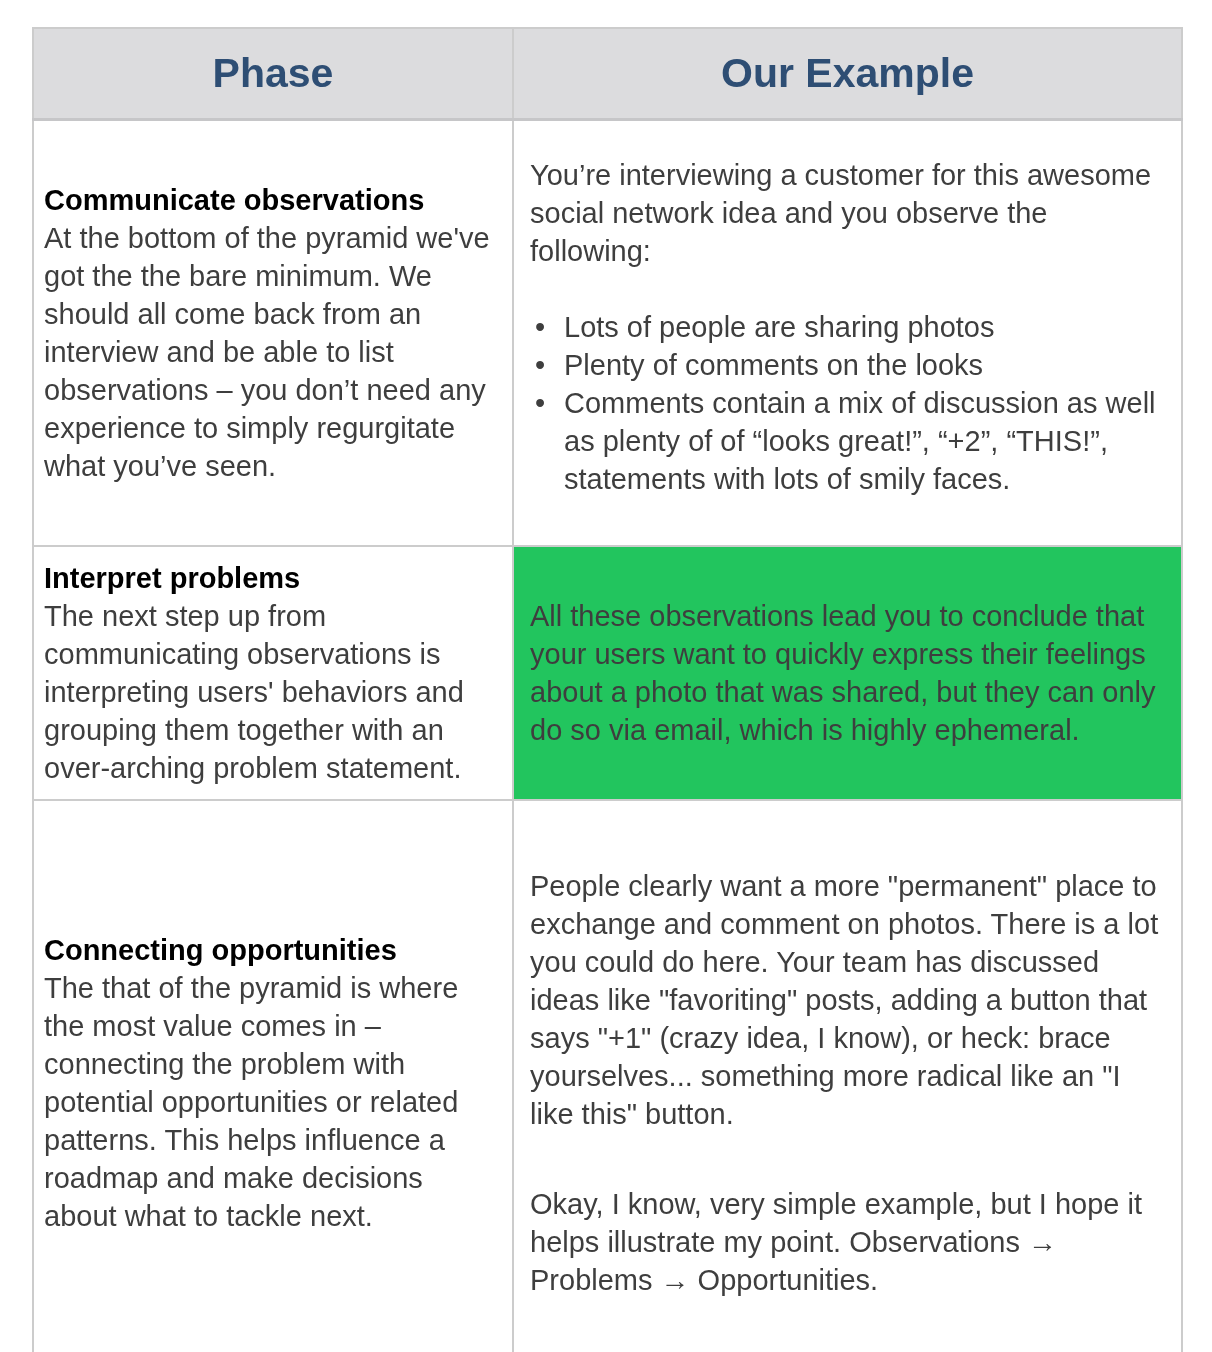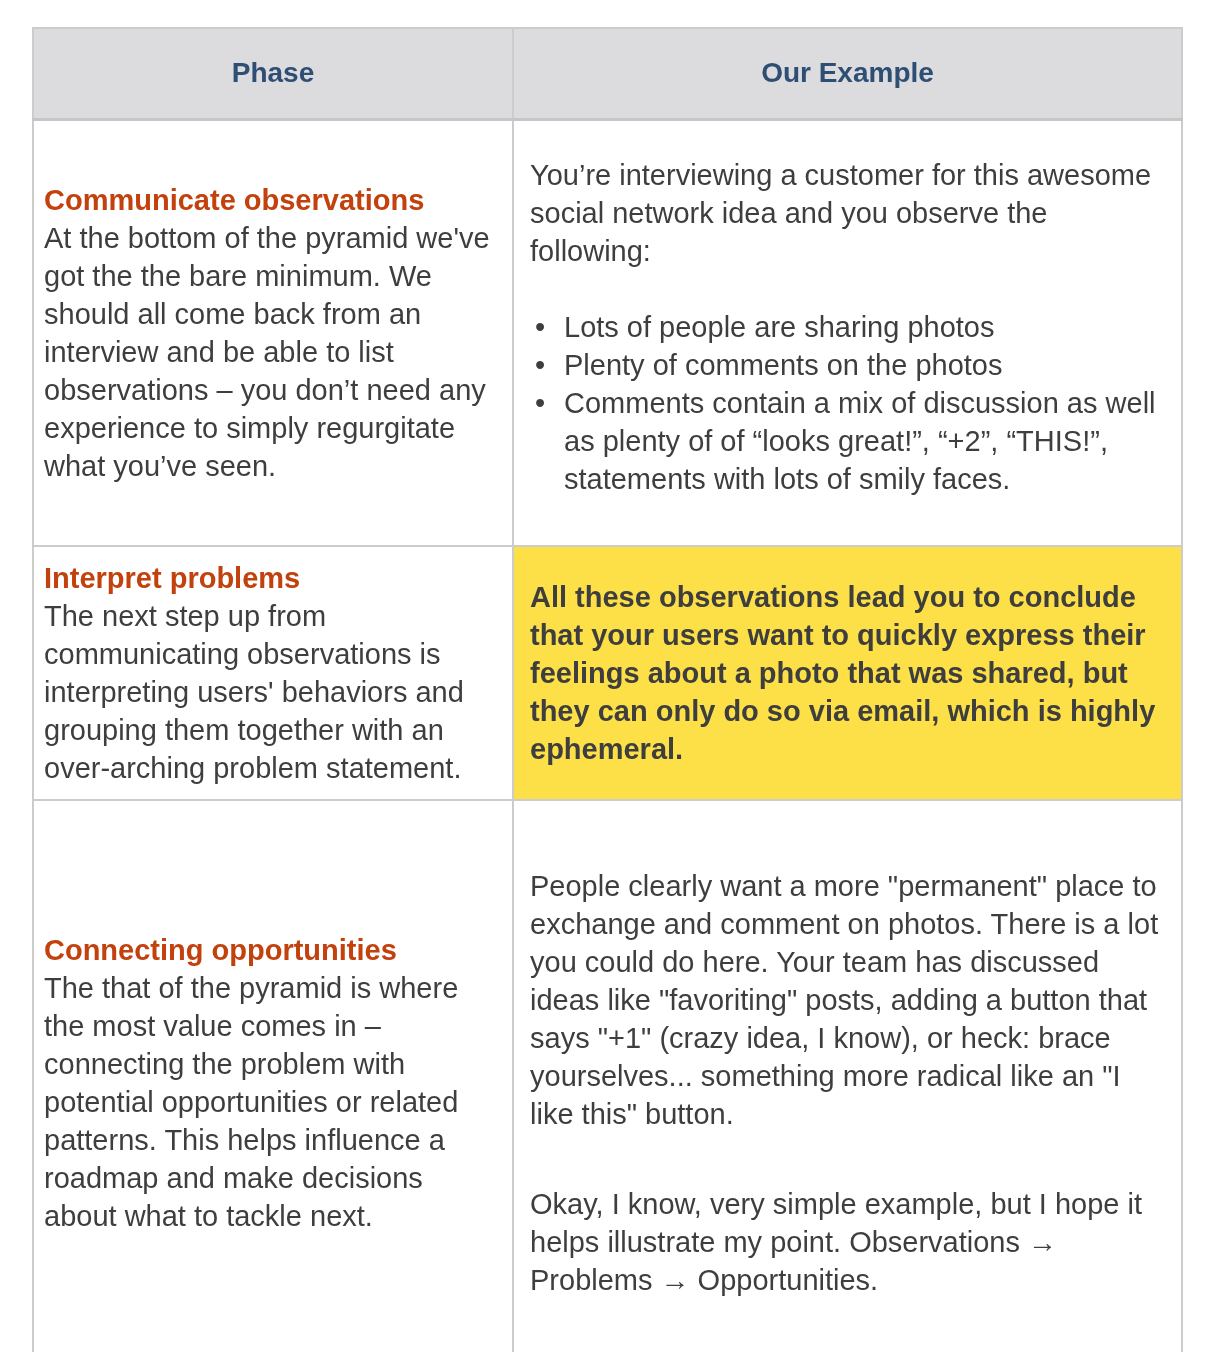--- a/index.html
+++ b/index.html
@@ -26,42 +26,42 @@
     vertical-align: middle;
   }
   .phase-table col.col-phase   { width: 480px; }
   .phase-table col.col-example { width: 669px; }
 
   .phase-table th {
     height: 91px;
     background: #dcdcde;
     border-bottom: 3px solid #c6c6c8;
     color: #2e4e74;
-    font-size: 28px;
+    font-size: 41px;
     font-weight: bold;
     text-align: center;
   }
 
   .phase-table td {
     color: #3e3e3e;
     font-size: 29px;
     line-height: 38px;
     padding: 12px 14px 12px 10px;
   }
   td.example-cell { padding-left: 16px; padding-right: 18px; }
 
   tr.row-1 td { height: 427px; }
   tr.row-2 td { height: 218px; }
   tr.row-3 td { height: 566px; }
 
-  td.tinted { background: #fde047; font-weight: bold; }
+  td.tinted { background: #22c55e; }
 
   .cell-heading {
     font-weight: bold;
-    color: #c2410c;
+    color: #000000;
     text-align: right;
   }
   p { margin: 0; }
   .gap-above { margin-top: 52px; }
 
   ul.bullet-list {
     list-style: none;
     margin: 38px 0 12px 0;
     padding: 0;
   }
@@ -97,21 +97,21 @@
         <td class="phase-cell">
           <p>
             <span class="cell-heading">Communicate observations</span><br>
             <span>At the bottom of the pyramid we've got the the bare minimum. We should all come back from an interview and be able to list observations – you don’t need any experience to simply regurgitate what you’ve seen.</span>
           </p>
         </td>
         <td class="example-cell">
           <p>You’re interviewing a customer for this awesome social network idea and you observe the following:</p>
           <ul class="bullet-list">
             <li>Lots of people are sharing photos</li>
-            <li>Plenty of comments on the photos</li>
+            <li>Plenty of comments on the looks</li>
             <li>Comments contain a mix of discussion as well as plenty of of “looks great!”, “+2”, “THIS!”, statements with lots of smily faces.</li>
           </ul>
         </td>
       </tr>
 
       <tr class="row-2">
         <td class="phase-cell">
           <p>
             <span class="cell-heading">Interpret problems</span><br>
             <span>The next step up from communicating observations is interpreting users' behaviors and grouping them together with an over-arching problem statement.</span>

